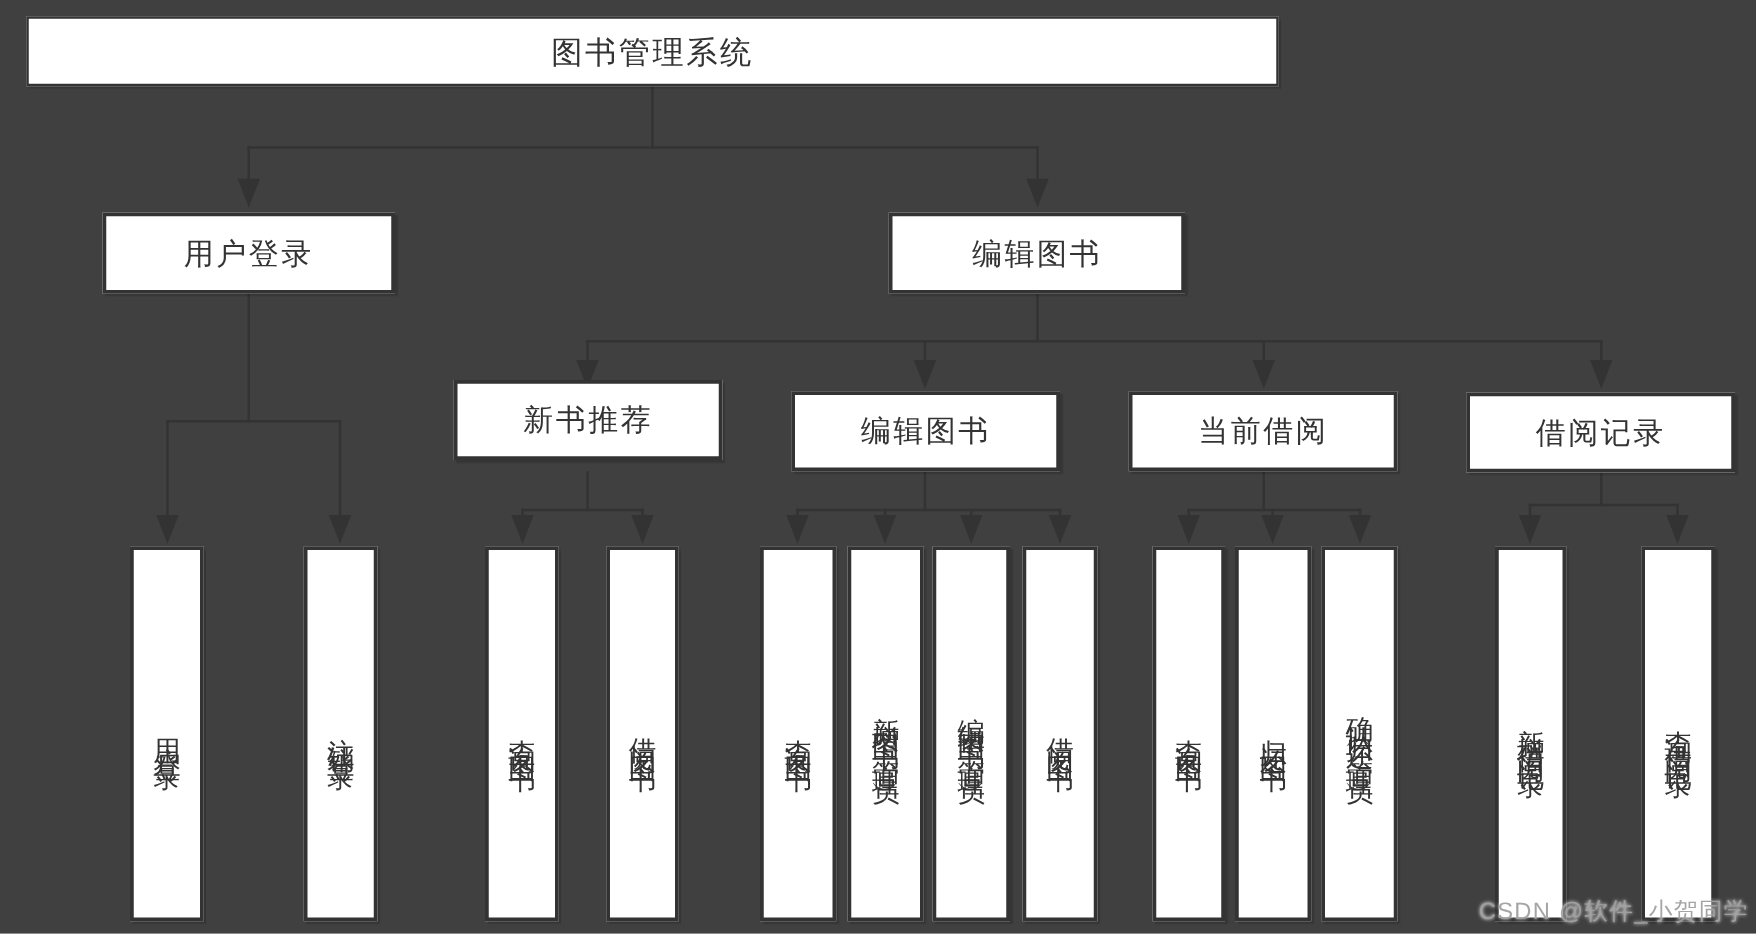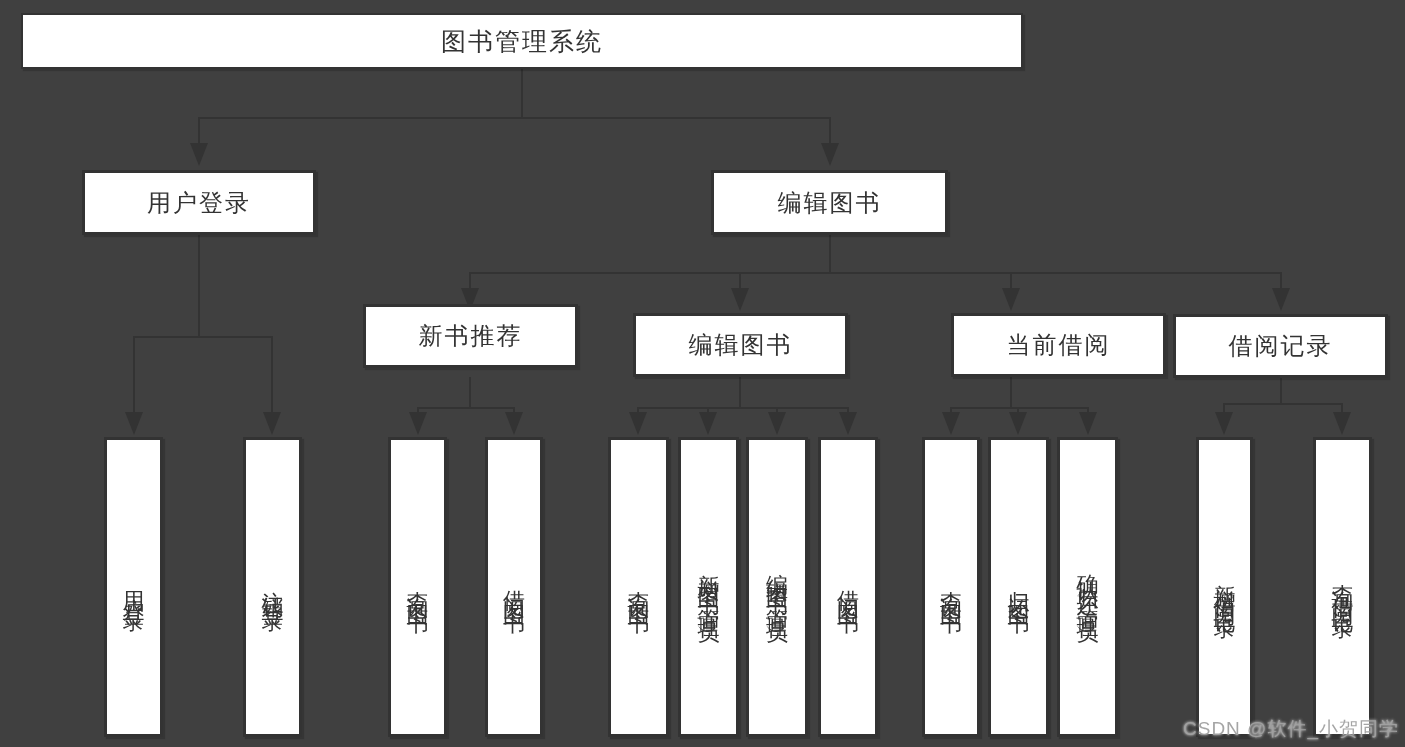--- a/index.html
+++ b/index.html
@@ -94,21 +94,21 @@
   <div class="arrow" style="left:739px; top:272px; height:16px;"></div>
   <div class="arrow" style="left:1010px; top:272px; height:16px;"></div>
   <div class="arrow" style="left:1280px; top:272px; height:16px;"></div>
 
   <div class="hbox" style="left:363px; top:304px; width:215px; height:64px;text-align:center;">
     <span>新书推荐</span>
   </div>
   <div class="hbox" style="left:633px; top:313px; width:215px; height:64px;">
     <span>编辑图书</span>
   </div>
-  <div class="hbox" style="left:951px; top:313px; width:215px; height:64px;">
+  <div class="hbox" style="left:903px; top:313px; width:215px; height:64px;">
     <span>当前借阅</span>
   </div>
   <div class="hbox" style="left:1173px; top:314px; width:215px; height:64px;">
     <span>借阅记录</span>
   </div>
 
   <div class="vline" style="left:469px; top:377px; height:32px;"></div>
   <div class="hline" style="left:417px; top:407px; width:98px;"></div>
   <div class="arrow" style="left:417px; top:407px; height:5px;"></div>
   <div class="arrow" style="left:513px; top:407px; height:5px;"></div>

